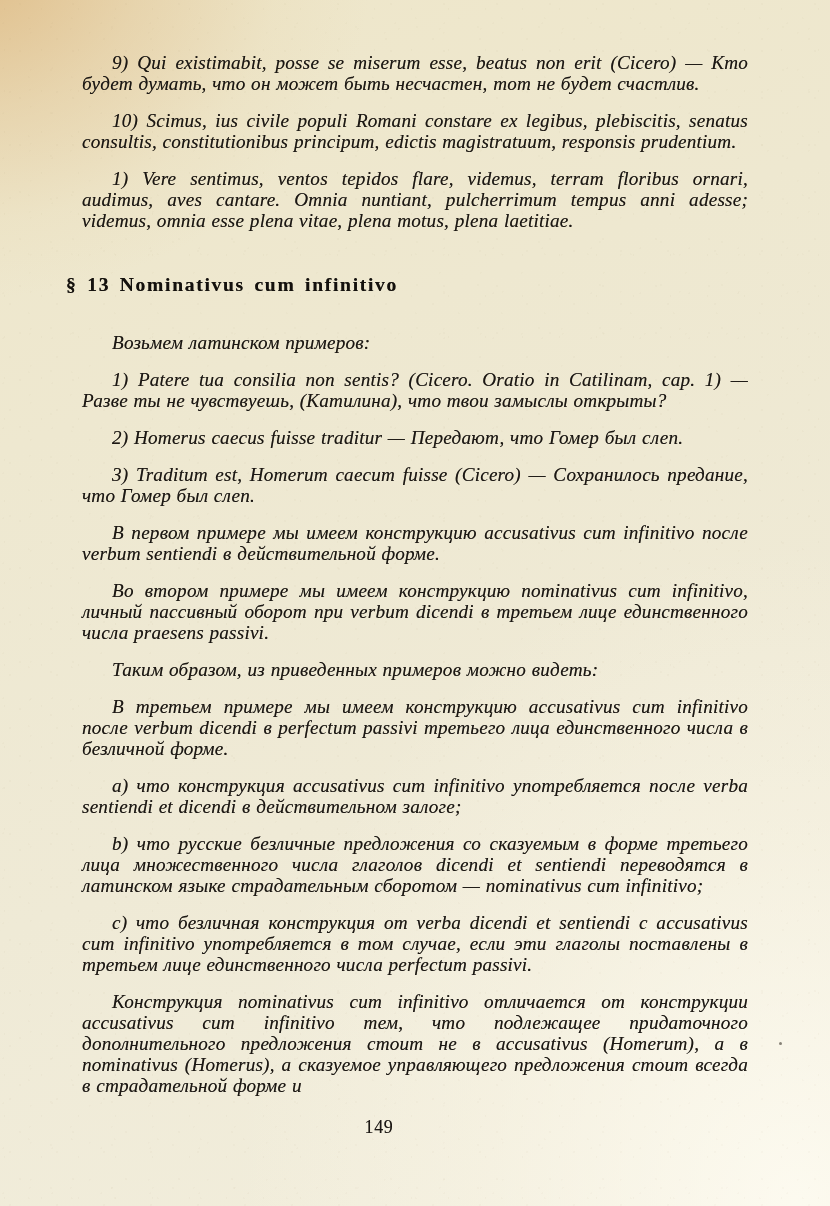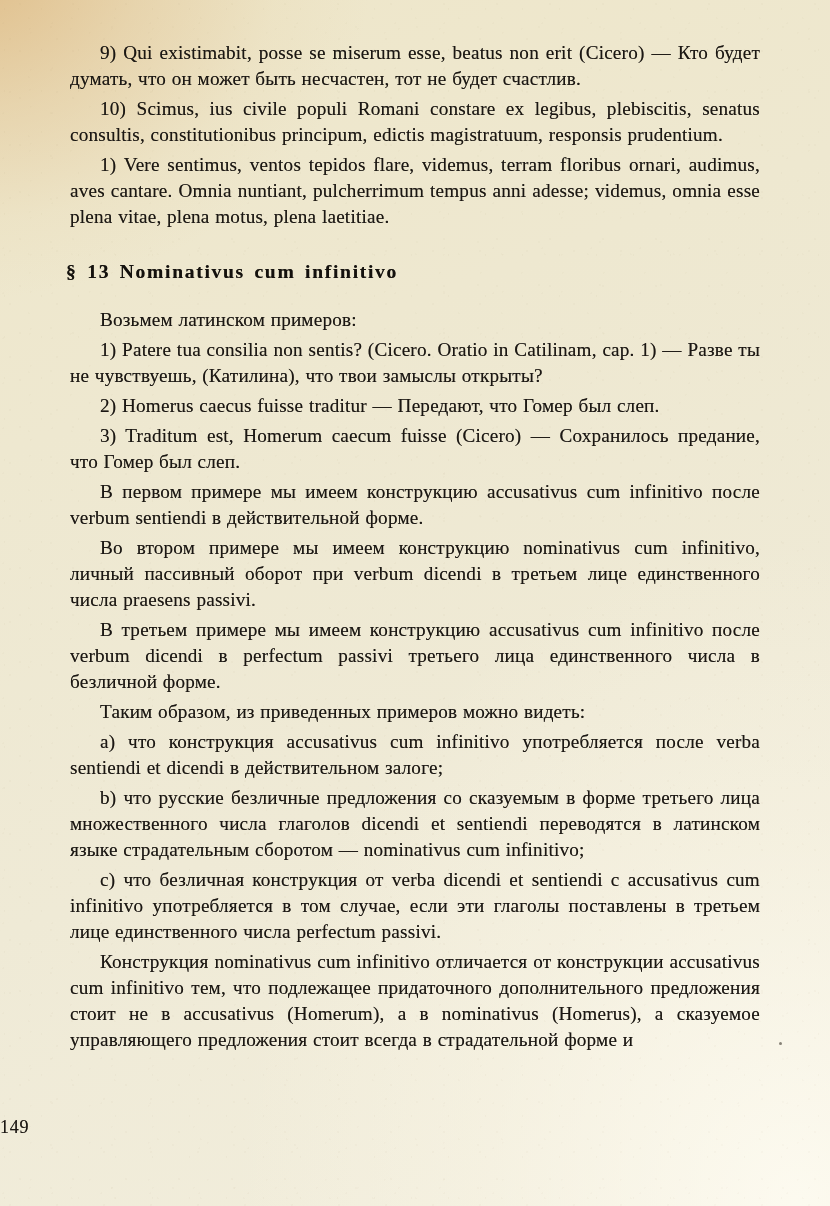--- a/index.html
+++ b/index.html
@@ -56,30 +56,31 @@
 
   
   #textblock {
     position: absolute;
     left: 66px;
     top: 36px;
     width: 698px;
   }
 
   p.para {
-    margin: 4px;
+    margin: 16px;
     color: #1b1713;
     font-size: 19.2px;
-    line-height: 26px;
+    line-height: 21px;
     text-align: justify;
     text-indent: 30px;
     letter-spacing: .01em;
     word-spacing: .035em;
     
     text-shadow: 0 0 .45px rgba(27,23,19,0.55);
+    font-style: italic;
   }
 
   
   .sp {
     letter-spacing: .30em;
     word-spacing: .22em;
   }
 
   
   h2.section-heading {
@@ -93,20 +94,21 @@
     word-spacing: .16em;
     text-shadow: 0 0 .5px rgba(20,17,13,0.6);
   }
 
   
   #folio {
     position: absolute;
     left: 0;
     top: 1117px;
     width: 830px;
+    text-align: center;
     padding-right: 72px;
     box-sizing: border-box;
     font-size: 18px;
     color: #1b1713;
     letter-spacing: .04em;
     text-shadow: 0 0 .45px rgba(27,23,19,0.5);
   }
 
   
   .speck {
@@ -138,23 +140,23 @@
     <p class="para">1) Patere tua consilia non sentis? (Cicero. Oratio in Catilinam, cap. 1) — Разве ты не чувствуешь, (Катилина), что твои замыслы открыты?</p>
 
     <p class="para">2) Homerus caecus fuisse traditur — Передают, что Гомер был слеп.</p>
 
     <p class="para">3) Traditum est, Homerum caecum fuisse (Cicero) — Сохранилось предание, что Гомер был слеп.</p>
 
     <p class="para">В первом примере мы имеем конструкцию accusativus cum infinitivo после verbum sentiendi в действительной форме.</p>
 
     <p class="para">Во втором примере мы имеем конструкцию nominativus cum infinitivo, личный пассивный оборот при verbum dicendi в третьем лице единственного числа praesens passivi.</p>
 
+    <p class="para">Таким образом, из приведенных примеров можно видеть:</p>
+
     <p class="para">В третьем примере мы имеем конструкцию accusativus cum infinitivo после verbum dicendi в perfectum passivi третьего лица единственного числа в безличной форме.</p>
-
-    <p class="para">Таким образом, из приведенных примеров можно видеть:</p>
 
     <p class="para">a) что конструкция accusativus cum infinitivo употребляется после verba sentiendi et dicendi в действительном залоге;</p>
 
     <p class="para">b) что русские безличные предложения со сказуемым в форме третьего лица множественного числа глаголов dicendi et sentiendi переводятся в латинском языке страдательным сборотом — nominativus cum infinitivo;</p>
 
     <p class="para">c) что безличная конструкция от verba dicendi et sentiendi с accusativus cum infinitivo употребляется в том случае, если эти глаголы поставлены в третьем лице единственного числа perfectum passivi.</p>
 
     <p class="para">Конструкция nominativus cum infinitivo отличается от конструкции accusativus cum infinitivo тем, что подлежащее придаточного дополнительного предложения стоит не в accusativus (Homerum), а в nominativus (Homerus), а сказуемое управляющего предложения стоит всегда в страдательной форме и</p>
 
   </div>

